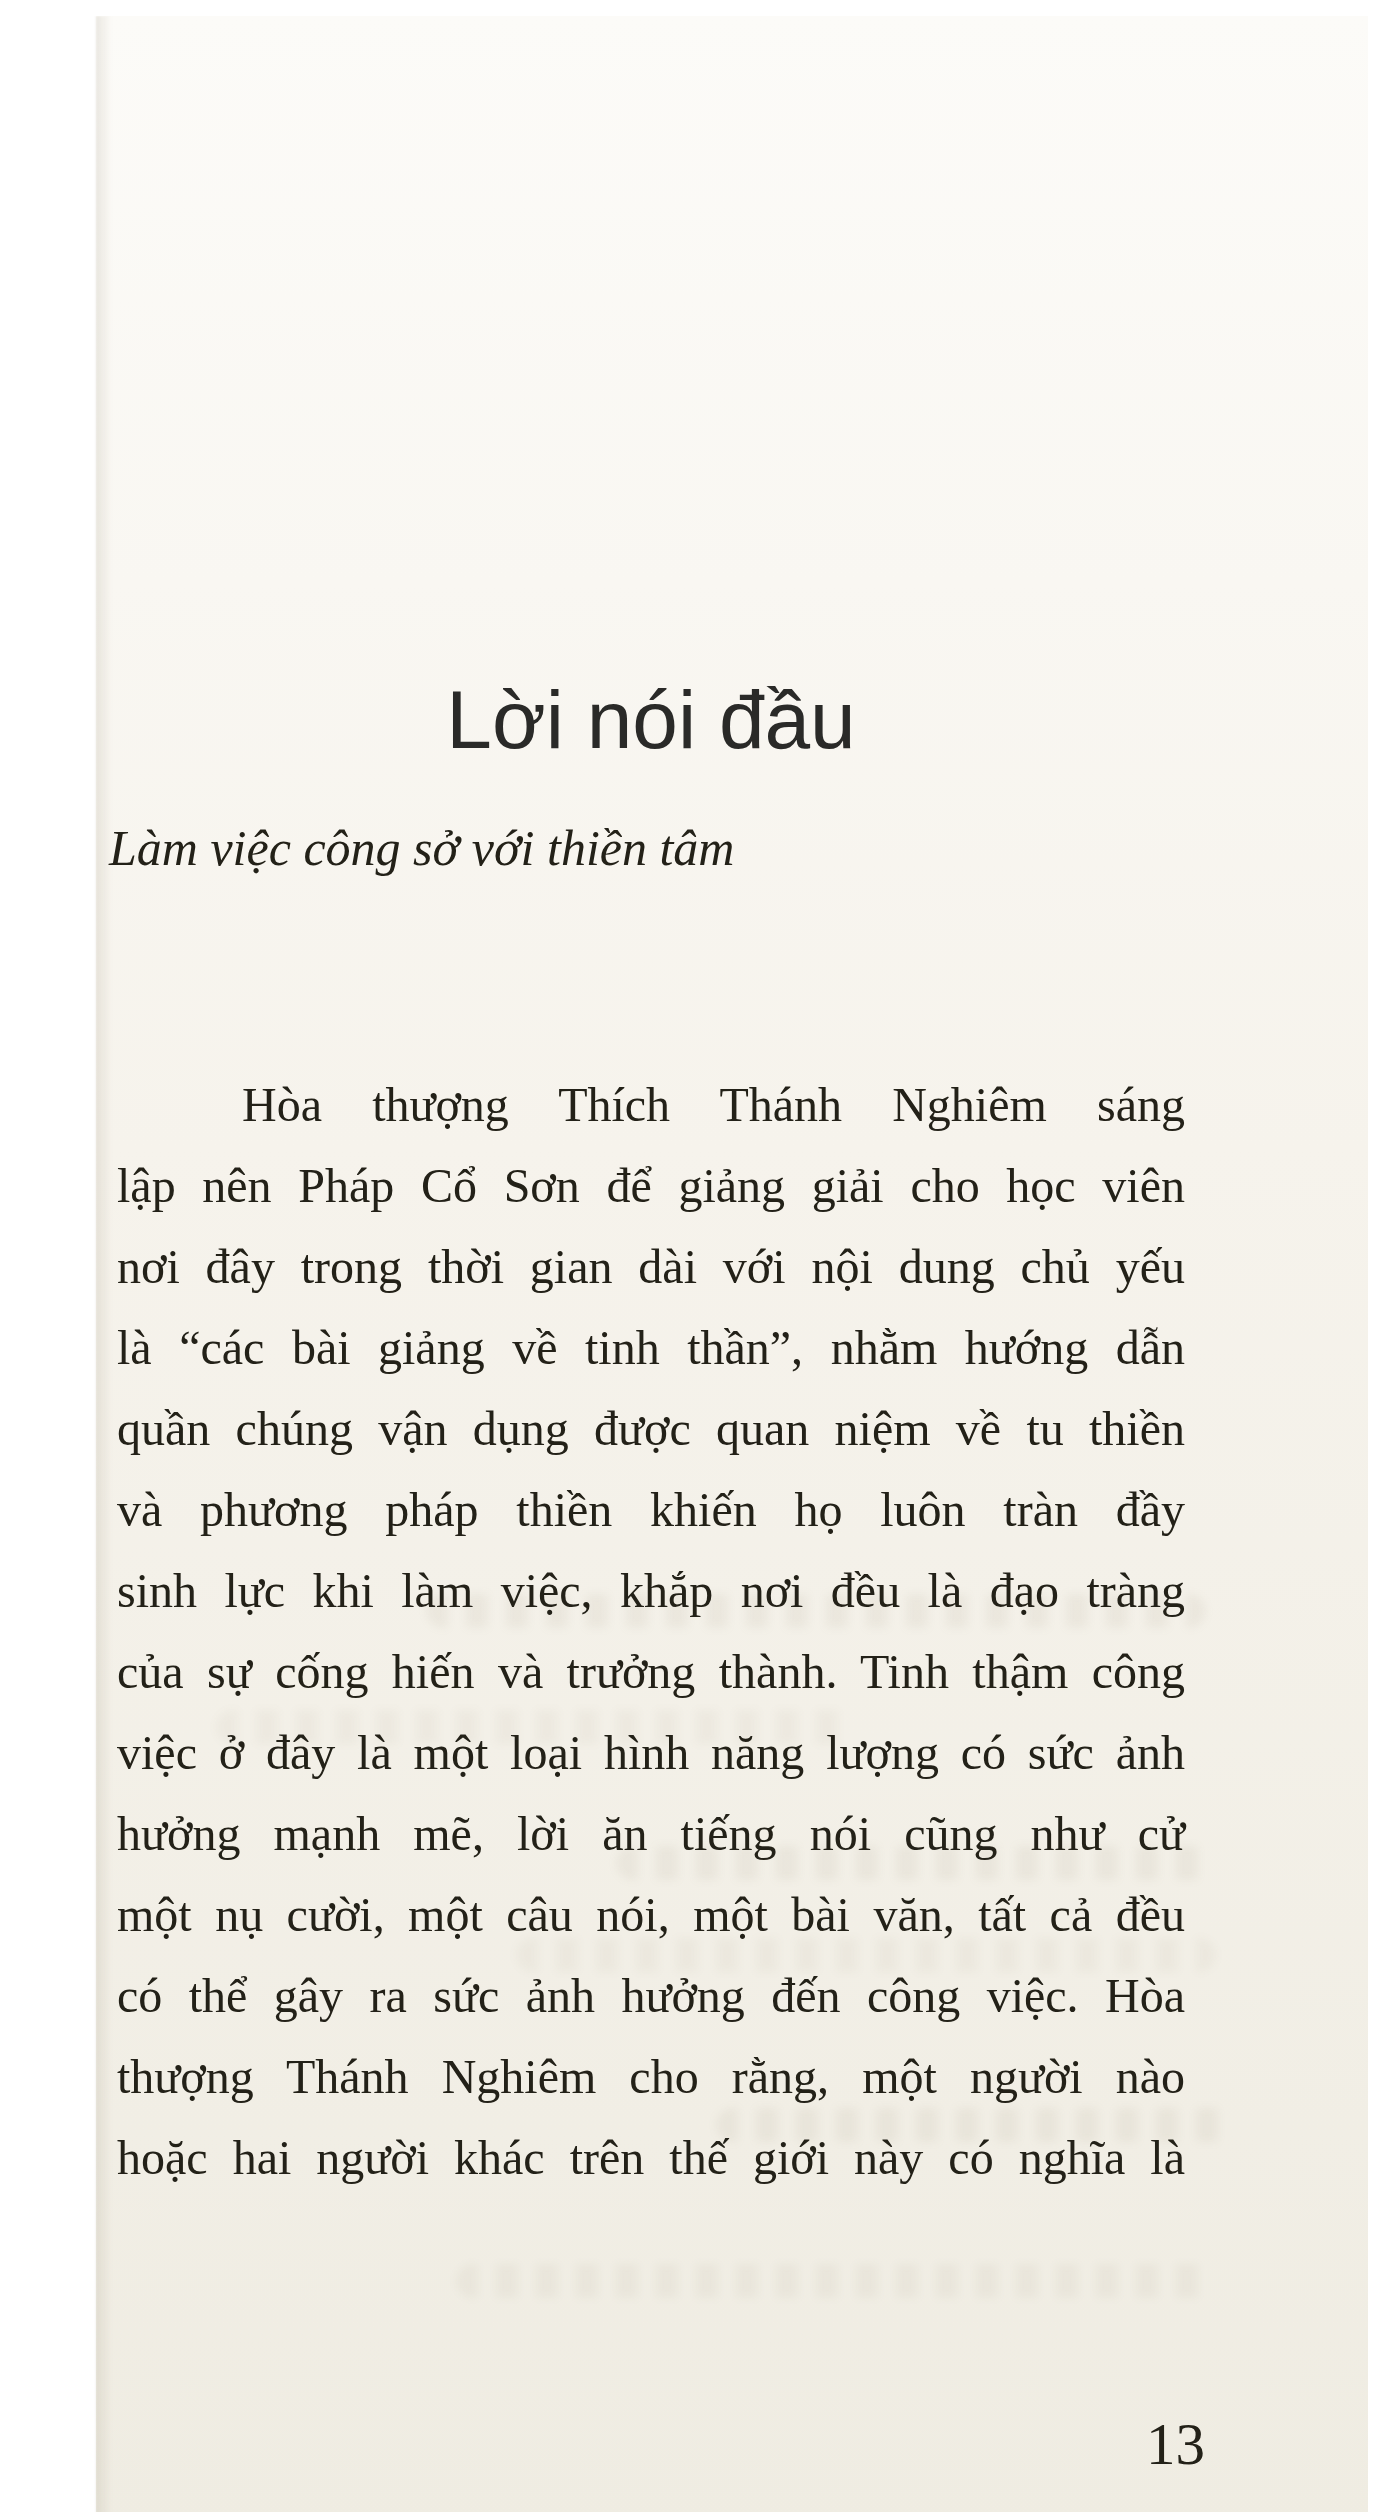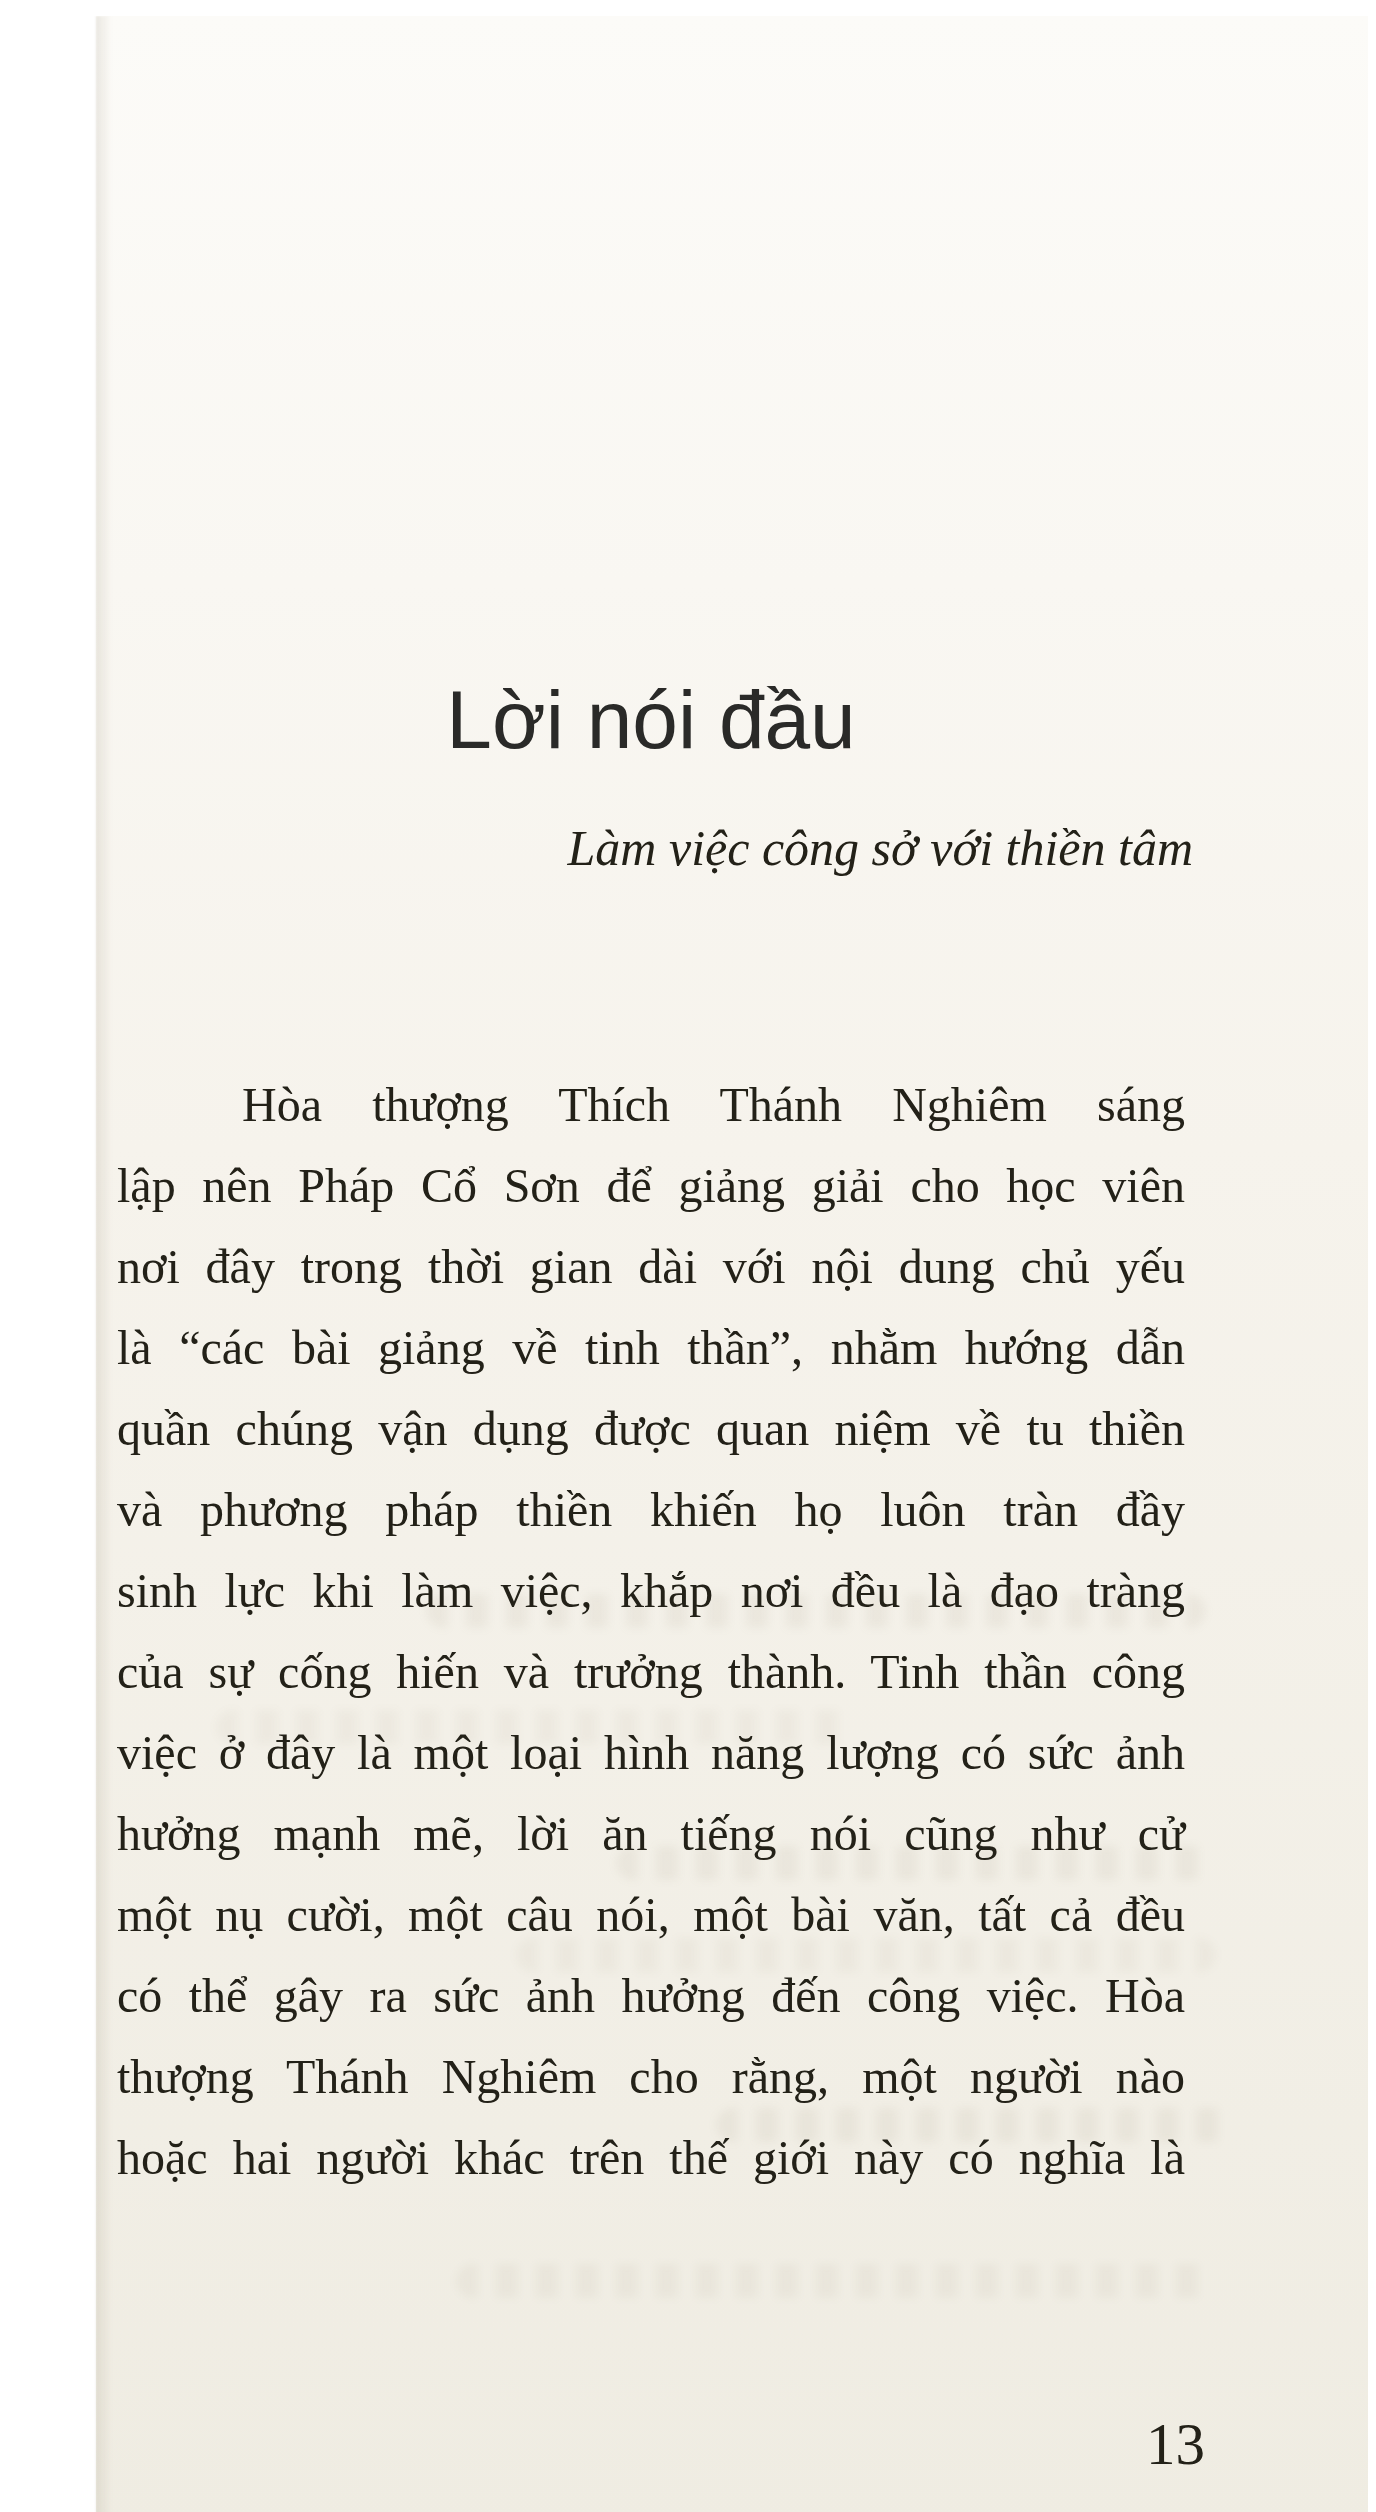--- a/index.html
+++ b/index.html
@@ -31,21 +31,21 @@
   }
   .title{
     position:absolute;left:5px;top:648px;width:1100px;
     text-align:center;
     font-family:"Liberation Sans",sans-serif;
     font-size:82px;line-height:95px;font-weight:500;
     color:var(--ink-title);
   }
   .subtitle{
     position:absolute;left:5px;top:792px;width:1100px;
-    text-align:right;
+    text-align:left;
     font-family:"Liberation Serif",serif;
     font-style:italic;
     font-size:50px;line-height:64px;
     color:var(--ink);
   }
   .body{
     position:absolute;left:5px;top:1032px;width:1100px;
     font-family:"Liberation Serif",serif;
     font-size:48px;line-height:81px;
     color:var(--ink);
@@ -97,21 +97,21 @@
     <div class="subtitle">Làm việc công sở với thiền tâm</div>
 
     <div class="body">
       <div class="line indent">Hòa thượng Thích Thánh Nghiêm sáng</div>
       <div class="line">lập nên Pháp Cổ Sơn để giảng giải cho học viên</div>
       <div class="line">nơi đây trong thời gian dài với nội dung chủ yếu</div>
       <div class="line">là “các bài giảng về tinh thần”, nhằm hướng dẫn</div>
       <div class="line">quần chúng vận dụng được quan niệm về tu thiền</div>
       <div class="line">và phương pháp thiền khiến họ luôn tràn đầy</div>
       <div class="line">sinh lực khi làm việc, khắp nơi đều là đạo tràng</div>
-      <div class="line">của sự cống hiến và trưởng thành. Tinh thần công</div>
+      <div class="line">của sự cống hiến và trưởng thành. Tinh thậm công</div>
       <div class="line">việc ở đây là một loại hình năng lượng có sức ảnh</div>
       <div class="line">hưởng mạnh mẽ, lời ăn tiếng nói cũng như cử</div>
       <div class="line">một nụ cười, một câu nói, một bài văn, tất cả đều</div>
       <div class="line">có thể gây ra sức ảnh hưởng đến công việc. Hòa</div>
       <div class="line">thượng Thánh Nghiêm cho rằng, một người nào</div>
       <div class="line">hoặc hai người khác trên thế giới này có nghĩa là</div>
     </div>
 
     <div class="pagenum">13</div>
   </div>

